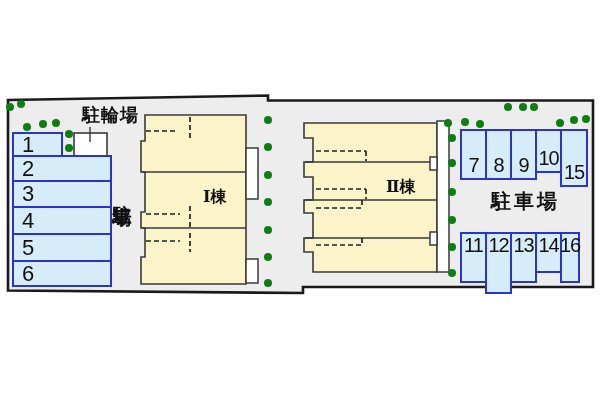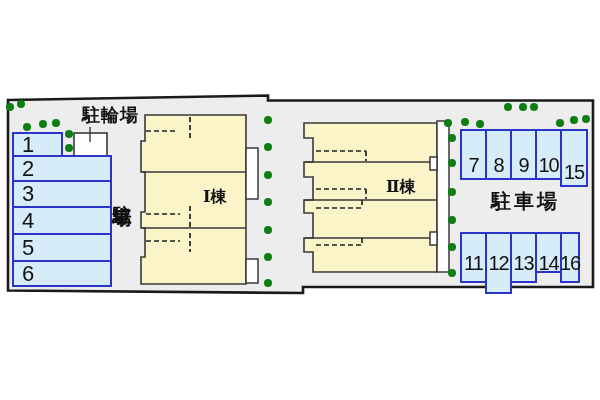--- a/index.html
+++ b/index.html
@@ -14,21 +14,21 @@
   .lbl-parking-right{left:491px;top:191px;font-size:20px;letter-spacing:3px;}
   .lbl-bldg{font-size:16px;}
   .lbl-bldg .numeral{font-family:"Liberation Serif","DejaVu Serif",serif;}
   .lbl-bldg-1{left:203px;top:189px;}
   .lbl-bldg-2{left:386px;top:179px;}
   .stall{
     position:absolute;box-sizing:border-box;border:2px solid #2a35c8;background:#d7ecf9;
     display:flex;color:#111;font-size:22px;
   }
   .stall-left{align-items:center;justify-content:flex-start;padding-left:8px;}
-  .stall-topnum{align-items:flex-start;justify-content:center;font-size:20px;letter-spacing:-1px;padding-top:18px;}
+  .stall-topnum{align-items:flex-start;justify-content:center;font-size:20px;letter-spacing:-1px;padding-top:0;}
   .stall-botnum{align-items:flex-end;justify-content:center;font-size:20px;letter-spacing:-1px;padding-bottom:1px;}
 </style>
 </head>
 <body>
 
 <div class="stage">
 
   <svg class="plan-svg" viewBox="0 0 600 400">
 
     <path d="M 8,100 L 268,95.5 L 268,100.5 L 593,100.5 L 593,287 L 303,287 L 303,293 L 8,290.5 Z" fill="#ededed" stroke="#1a1a1a" stroke-width="2.6"></path>
@@ -134,21 +134,21 @@
 
   <div class="stall stall-botnum" style="left:460px;top:129px;width:27px;height:51px;">
       <span>7</span>
     </div>
   <div class="stall stall-botnum" style="left:485px;top:129px;width:27px;height:51px;">
       <span>8</span>
     </div>
   <div class="stall stall-botnum" style="left:510px;top:129px;width:27px;height:51px;">
       <span>9</span>
     </div>
-  <div class="stall stall-botnum" style="left:535px;top:129px;width:27px;height:51px;">
+  <div class="stall stall-botnum" style="left:535px;top:129px;width:27px;height:44px;">
       <span>10</span>
     </div>
   <div class="stall stall-botnum" style="left:560px;top:129px;width:28px;height:58px;">
       <span>15</span>
     </div>
 
   <div class="stall stall-topnum" style="left:460px;top:232px;width:27px;height:51px;">
       <span>11</span>
     </div>
   <div class="stall stall-topnum" style="left:485px;top:232px;width:27px;height:62px;">

